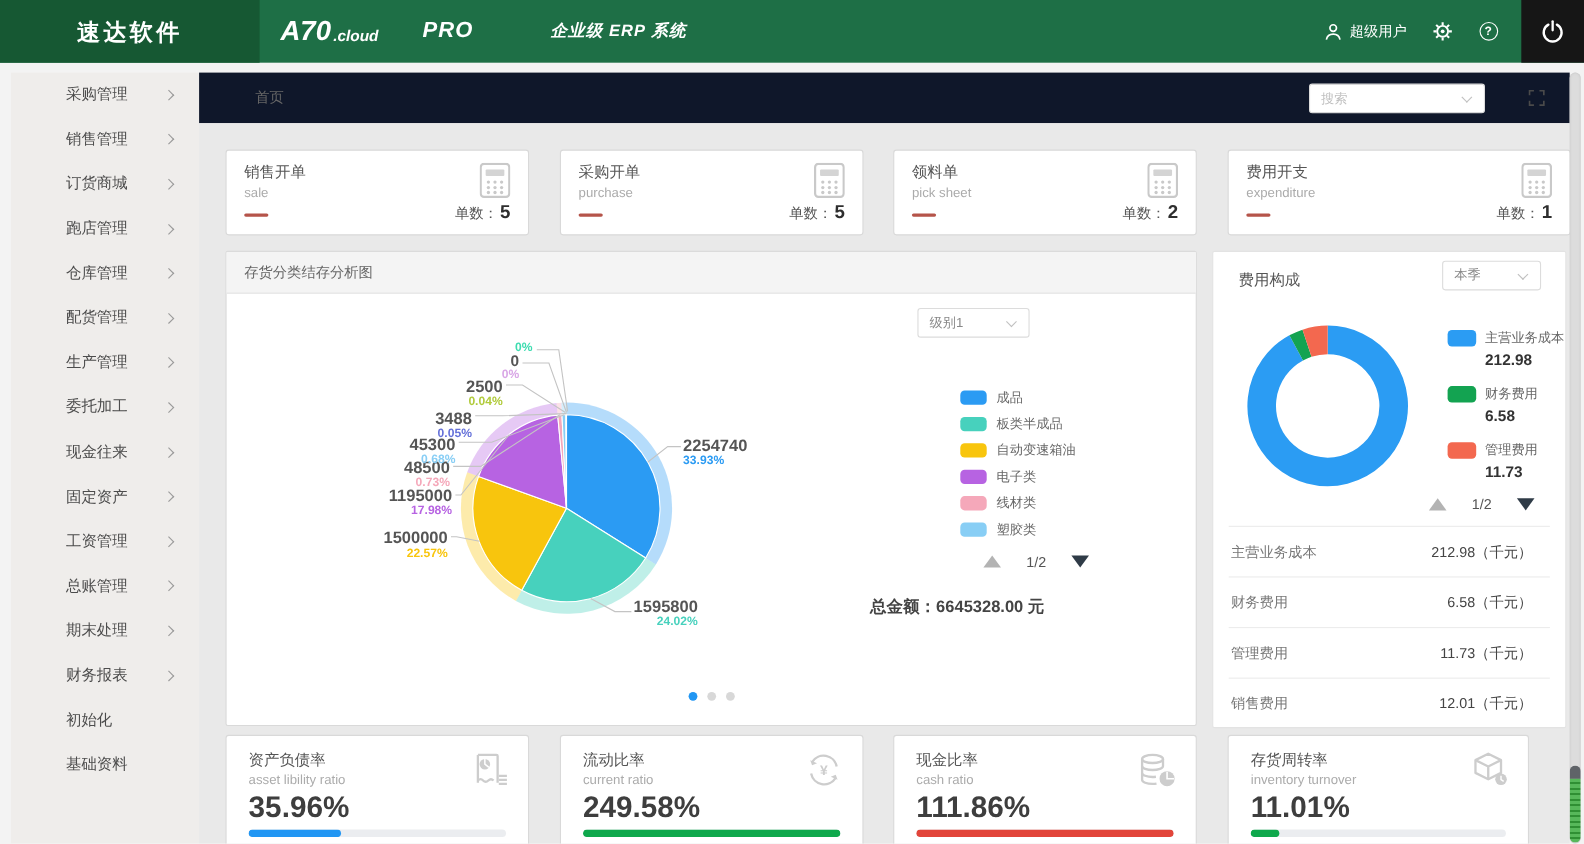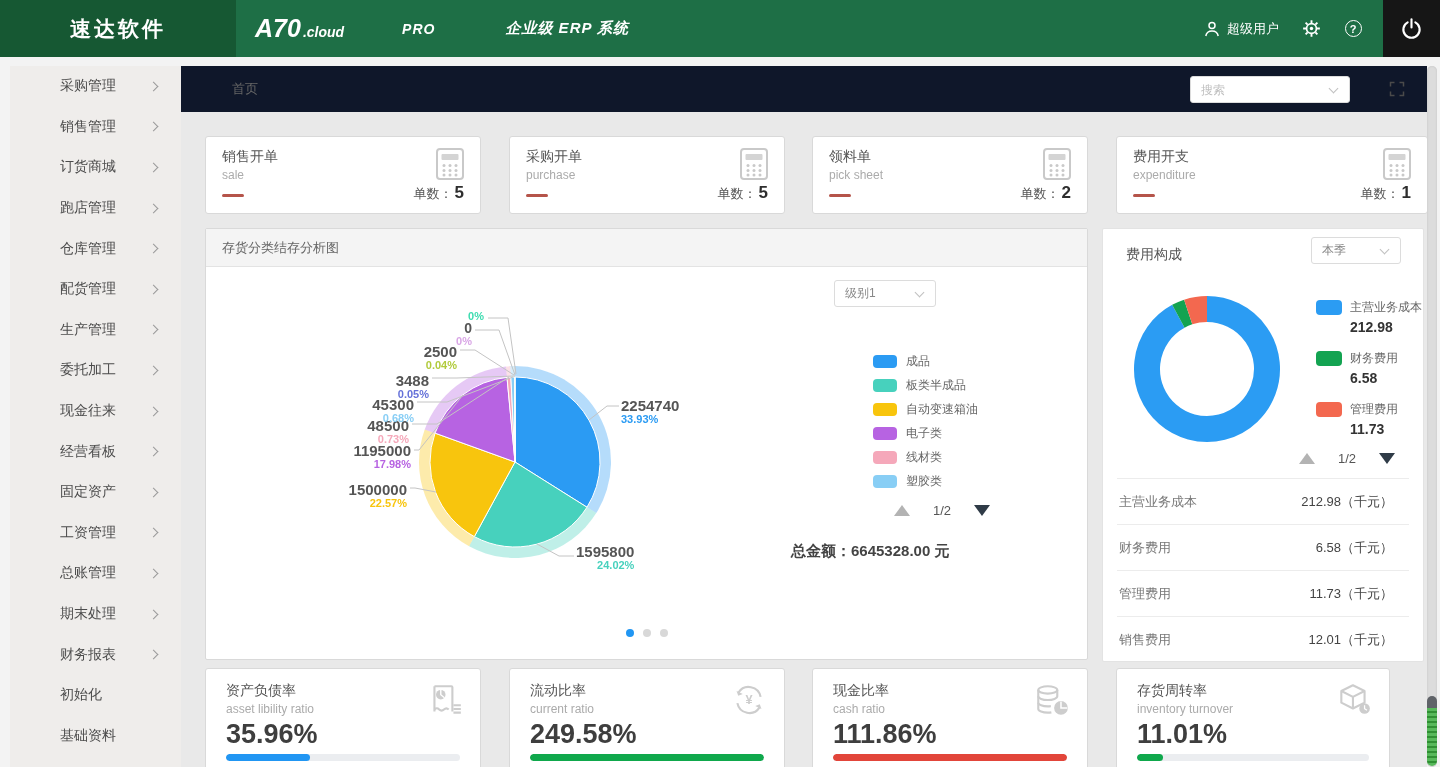--- a/index.html
+++ b/index.html
@@ -8,21 +8,21 @@
   .app { position:relative; width:1440px; height:767px; background:#f3f3f3; overflow:hidden; }
 
   
   .header { position:absolute; left:0; top:0; width:1440px; height:57px; background:#1e6f46; z-index:5; }
   .logo-block { position:absolute; left:0; top:0; width:236px; height:57px; background:#165833;
                 display:flex; align-items:center; justify-content:center; }
   .logo-text { color:#fff; font-size:21px; font-weight:bold; letter-spacing:3px; }
   .product-area { position:absolute; left:255px; top:0; height:57px; display:flex; align-items:center; color:#fff; }
   .product-name { font-size:25px; font-weight:bold; font-style:italic; }
   .product-suffix { font-size:14px; font-style:italic; font-weight:bold; margin-left:2px; margin-top:6px; }
-  .product-edition { font-size:14px; font-weight:bold; font-style:italic; margin-left:58px; letter-spacing:1px; }
+  .product-edition { font-size:20px; font-weight:bold; font-style:italic; margin-left:40px; letter-spacing:1px; }
   .system-title { font-size:15px; font-weight:bold; font-style:italic; margin-left:70px; letter-spacing:1px; }
   .header-right { position:absolute; right:77px; top:0; height:57px; display:flex; align-items:center; gap:22px; }
   .user-chip { display:flex; align-items:center; gap:6px; color:#fff; font-size:13px; cursor:pointer; }
   .icon-btn { width:20px; height:20px; display:flex; align-items:center; justify-content:center; cursor:pointer; }
   .help-circle { width:17px; height:17px; border:1.5px solid #fff; border-radius:50%;
                  color:#fff; font-size:11px; font-weight:bold; display:flex; align-items:center; justify-content:center; }
   .power-block { position:absolute; right:0; top:0; width:57px; height:57px; background:#161616;
                  display:flex; align-items:center; justify-content:center; cursor:pointer; }
 
   
@@ -194,24 +194,20 @@
       <div class="side-item">
         <span class="side-label">生产管理</span>
         <span class="s-arrow"></span>
       </div>
       <div class="side-item">
         <span class="side-label">委托加工</span>
         <span class="s-arrow"></span>
       </div>
       <div class="side-item">
         <span class="side-label">现金往来</span>
-        <span class="s-arrow"></span>
-      </div>
-      <div class="side-item">
-        <span class="side-label">经营看板</span>
         <span class="s-arrow"></span>
       </div>
       <div class="side-item">
         <span class="side-label">固定资产</span>
         <span class="s-arrow"></span>
       </div>
       <div class="side-item">
         <span class="side-label">工资管理</span>
         <span class="s-arrow"></span>
       </div>

